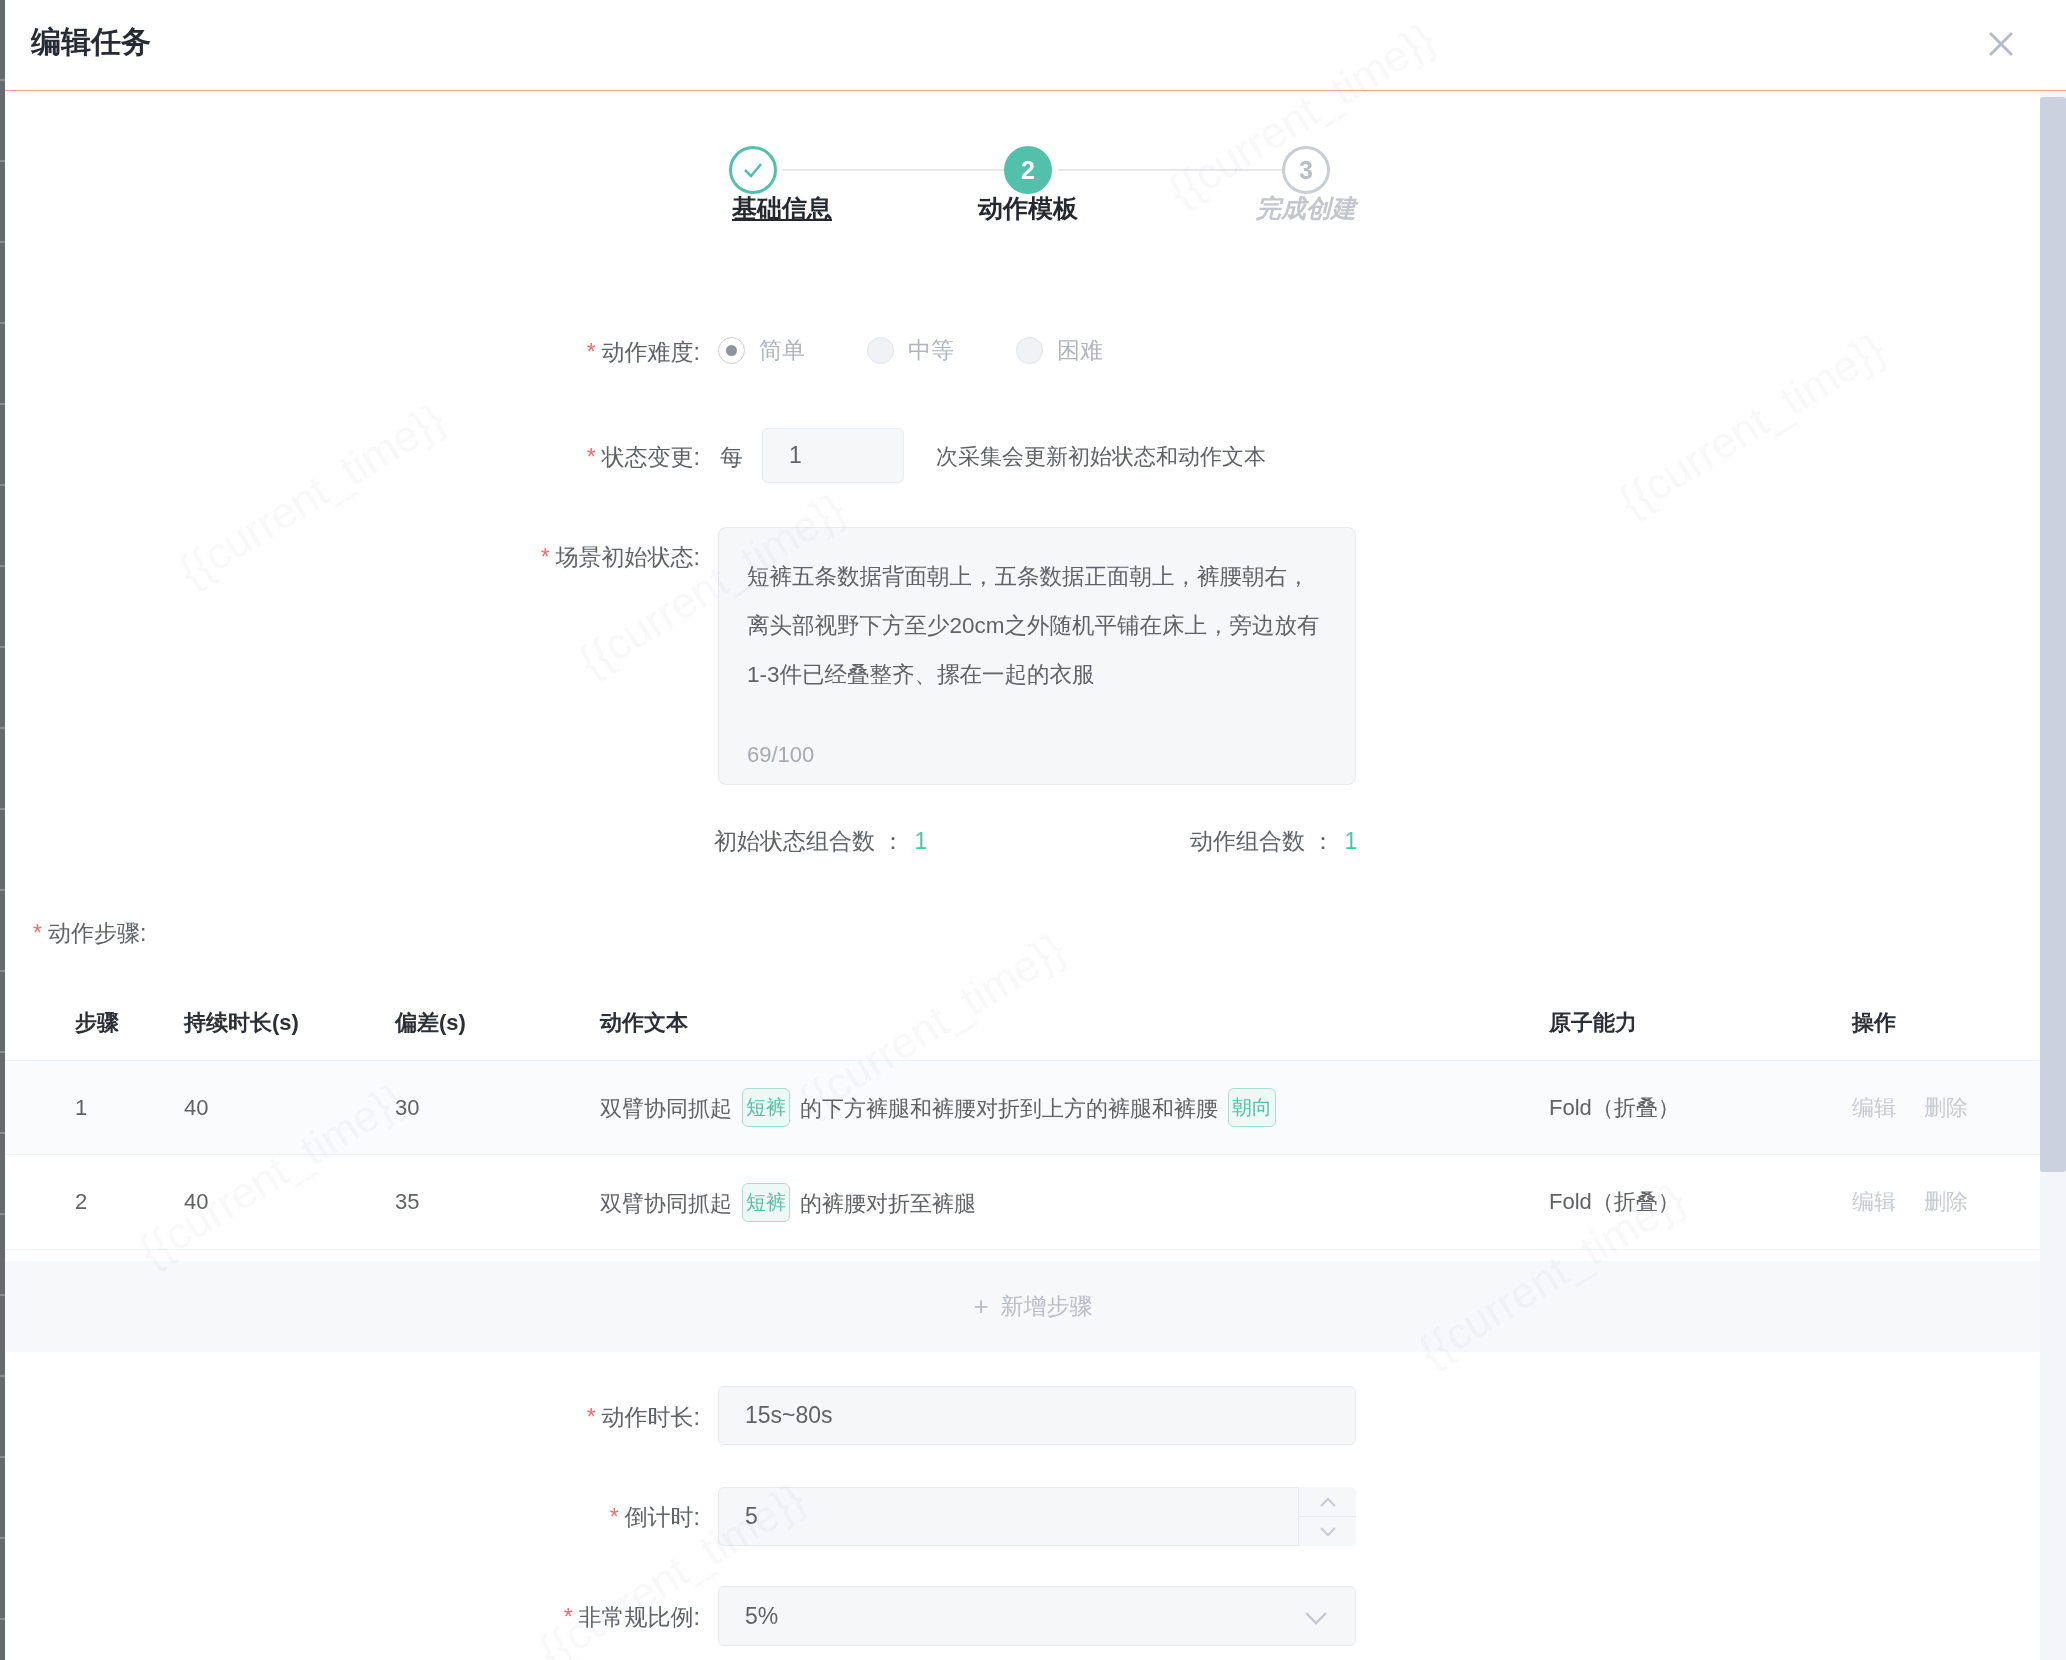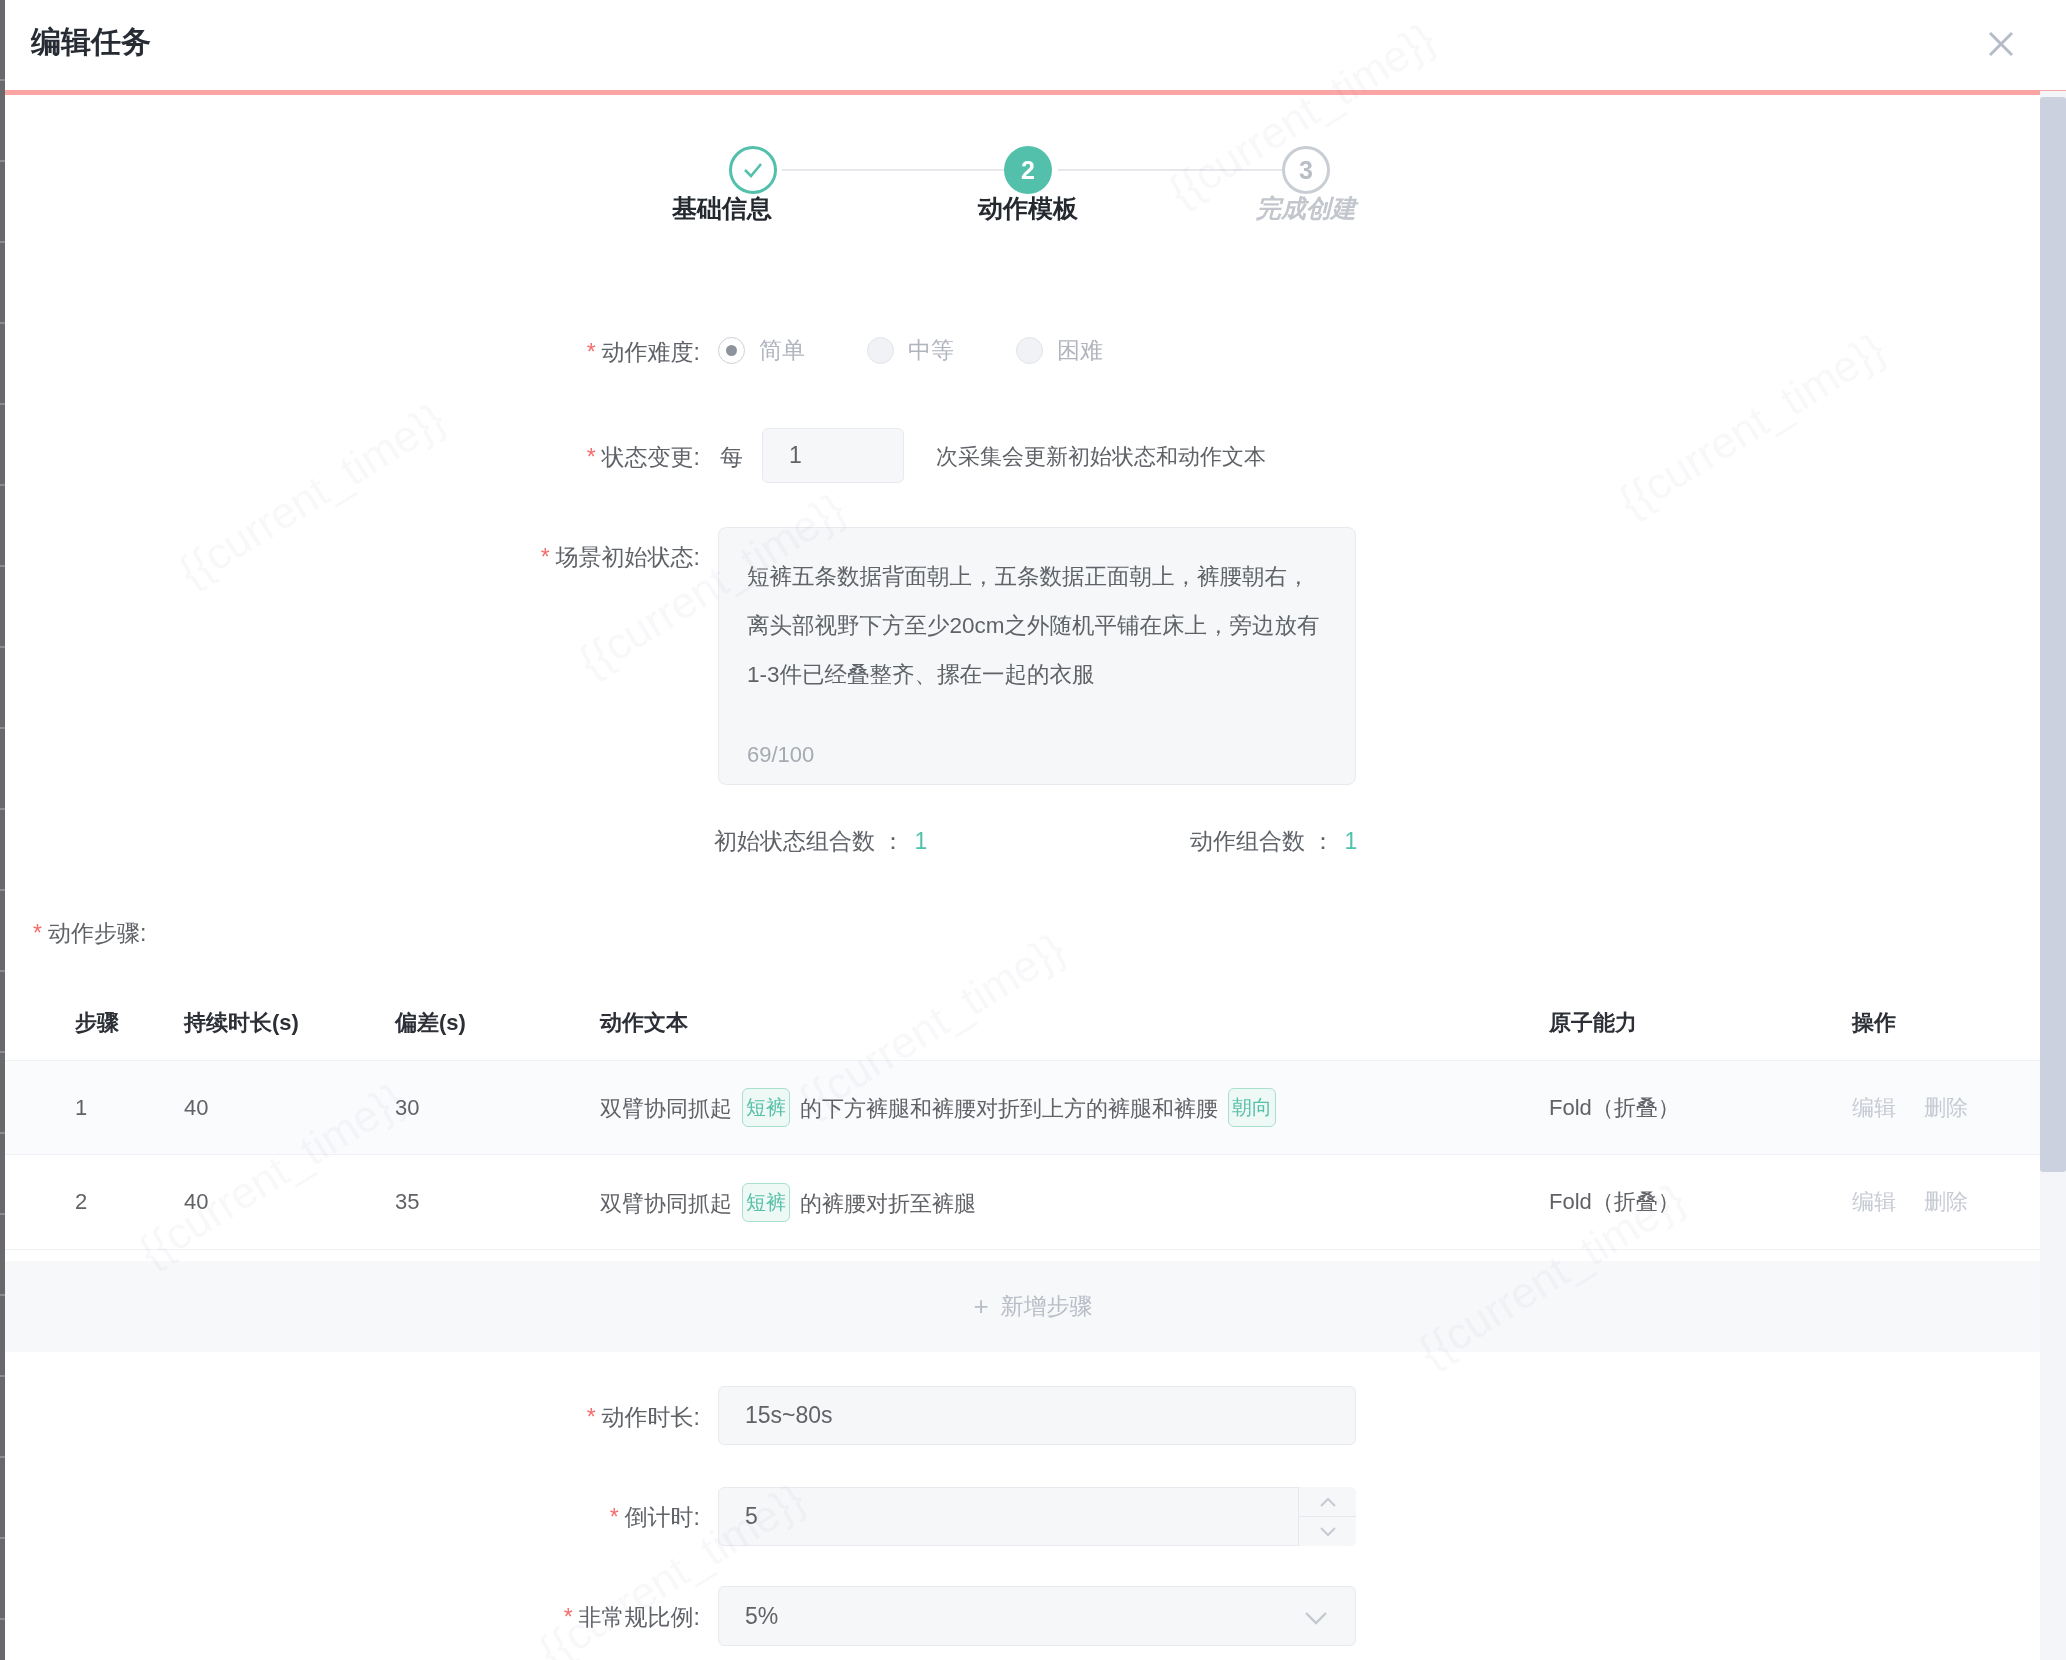--- a/index.html
+++ b/index.html
@@ -14,21 +14,21 @@
     left:0;top:0;width:5px;height:1660px;z-index:60;
     background:repeating-linear-gradient(to bottom,#67696d 0 79px,#8b8d90 79px 81px);
   }
   
   .wm-layer{left:0;top:0;width:100%;height:100%;z-index:40;pointer-events:none;overflow:hidden;}
   .wm{
     position:absolute;font-size:44px;color:rgba(120,132,158,0.055);
     transform:rotate(-32deg);white-space:nowrap;
   }
   
-  .dlg-header{left:5px;top:0;width:2061px;height:90px;background:#fff;border-bottom:5px solid #fca5a5;z-index:20;}
+  .dlg-header{left:5px;top:0;width:2061px;height:90px;background:#fff;border-bottom:1px solid #fca5a5;z-index:20;}
   .dlg-title{position:absolute;left:26px;top:22px;font-size:30px;font-weight:bold;color:#272b33;}
   .close-btn{position:absolute;left:1977px;top:25px;width:38px;height:38px;cursor:pointer;
     display:flex;align-items:center;justify-content:center;}
   
   .sb-track{left:2040px;top:91px;width:26px;height:1569px;background:#f4f5f8;z-index:70;}
   .sb-thumb{left:2040px;top:97px;width:26px;height:1075px;background:#ccd1e0;border-radius:3px;z-index:71;}
   
   .step-circle{width:48px;height:48px;border-radius:50%;box-sizing:border-box;z-index:10;
     display:flex;align-items:center;justify-content:center;font-size:25px;font-weight:bold;}
   .step-done{border:3px solid #52c0aa;background:#fff;color:#52c0aa;}
@@ -116,21 +116,21 @@
       <polyline points="4,12 10,18 20,6" fill="none" stroke="#52c0aa" stroke-width="2.6"></polyline>
     </svg>
   </div>
   <div class="abs step-circle step-active" style="left:1004px;top:146px;">
     <span>2</span>
   </div>
   <div class="abs step-circle step-pending" style="left:1282px;top:146px;">
     <span>3</span>
   </div>
 
-  <div class="abs step-label" style="left:592px;">基础信息</div>
+  <div class="abs step-label" style="left:652px;text-decoration:underline;">基础信息</div>
   <div class="abs step-label" style="left:898px;">动作模板</div>
   <div class="abs step-label pending" style="left:1176px;">完成创建</div>
 </div>
 
 <div>
   <div class="abs form-label" style="top:337px;"><span class="req">*</span><span>动作难度:</span></div>
   <div class="abs radio-row" style="top:335px;">
     <div class="radio-item">
       <span class="radio-circle checked">
           <span class="radio-dot"></span>

